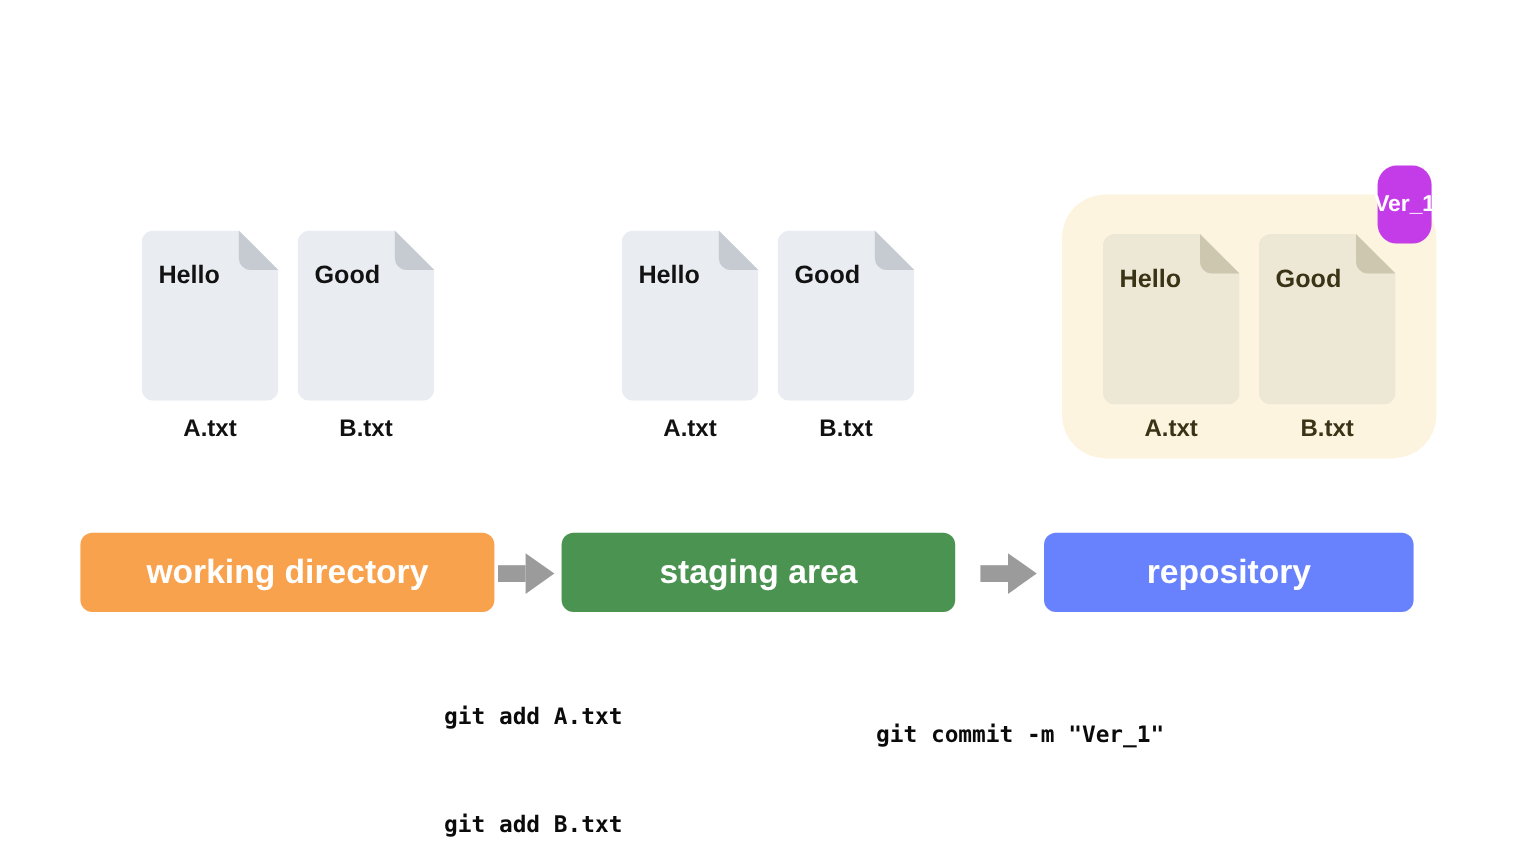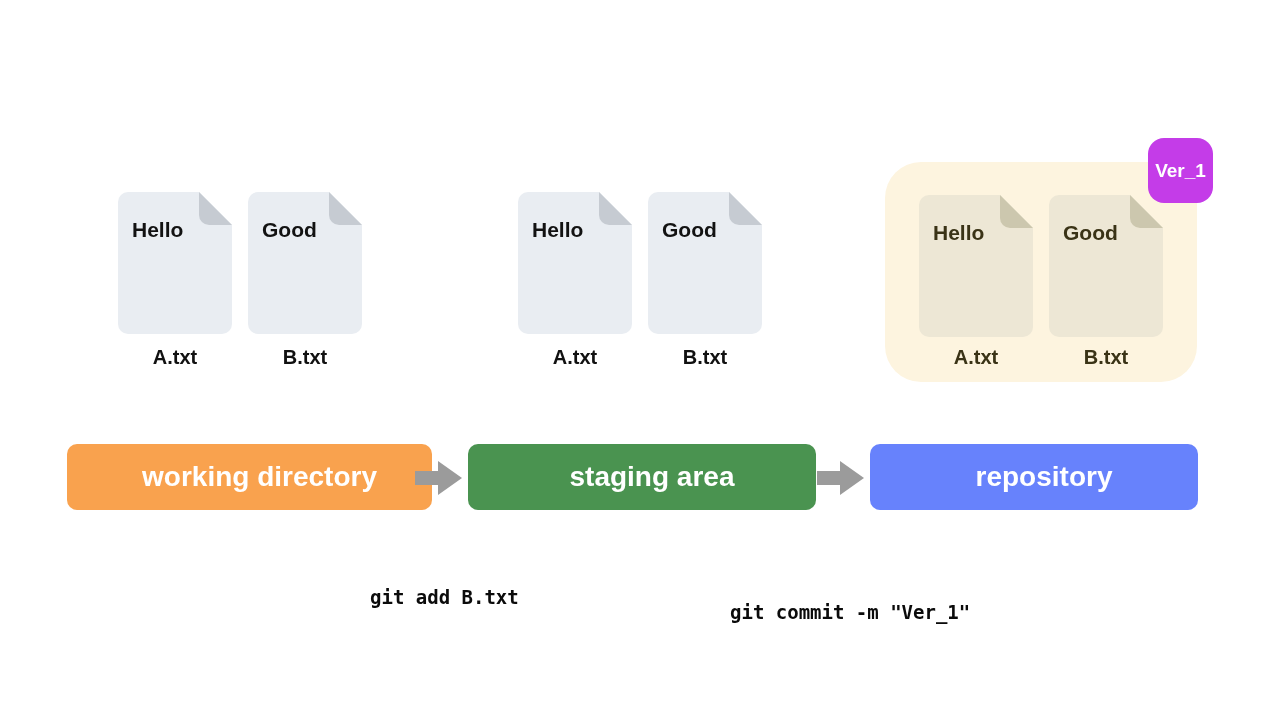--- a/index.html
+++ b/index.html
@@ -35,34 +35,34 @@
   .repo-container {
     position: absolute; left: 885px; top: 162px;
     width: 312px; height: 220px;
     background: var(--repo-bg);
     border-radius: 36px;
   }
 
   
   .version-badge {
     position: absolute; left: 1148px; top: 138px;
-    width: 65px; height: 65px;
+    width: 45px; height: 65px;
     background: var(--badge);
     border-radius: 16px;
     display: flex; align-items: center; justify-content: center;
     color: #ffffff; font-size: 19px; font-weight: 700;
     z-index: 3;
   }
 
   
   .stage-box {
     position: absolute; top: 444px; height: 66px;
     border-radius: 10px;
     display: flex; align-items: center; justify-content: center;
-    color: #ffffff; font-size: 28px; font-weight: 700; padding-left: 20px;
+    color: #ffffff; font-size: 28px; font-weight: 700;
   }
   .stage-box.working    { left: 67px;  width: 345px; background: var(--working-box); }
   .stage-box.staging    { left: 468px; width: 328px; background: var(--staging-box); }
   .stage-box.repository { left: 870px; width: 308px; background: var(--repository-box); }
 
   
   .arrow { position: absolute; top: 461px; width: 47px; height: 34px; }
   .arrow .shaft {
     position: absolute; left: 0; top: 10px;
     width: 23px; height: 14px; background: var(--arrow);
@@ -161,19 +161,20 @@
   <div class="arrow a1">
     <div class="shaft"></div>
     <div class="head"></div>
   </div>
   <div class="arrow a2">
     <div class="shaft"></div>
     <div class="head"></div>
   </div>
 
   <div class="command add">
+    <div>git add A.txt</div>
     <div>git add B.txt</div>
   </div>
   <div class="command commit">
     <div>git commit -m "Ver_1"</div>
   </div>
 
 </div>
 
 </body></html>

